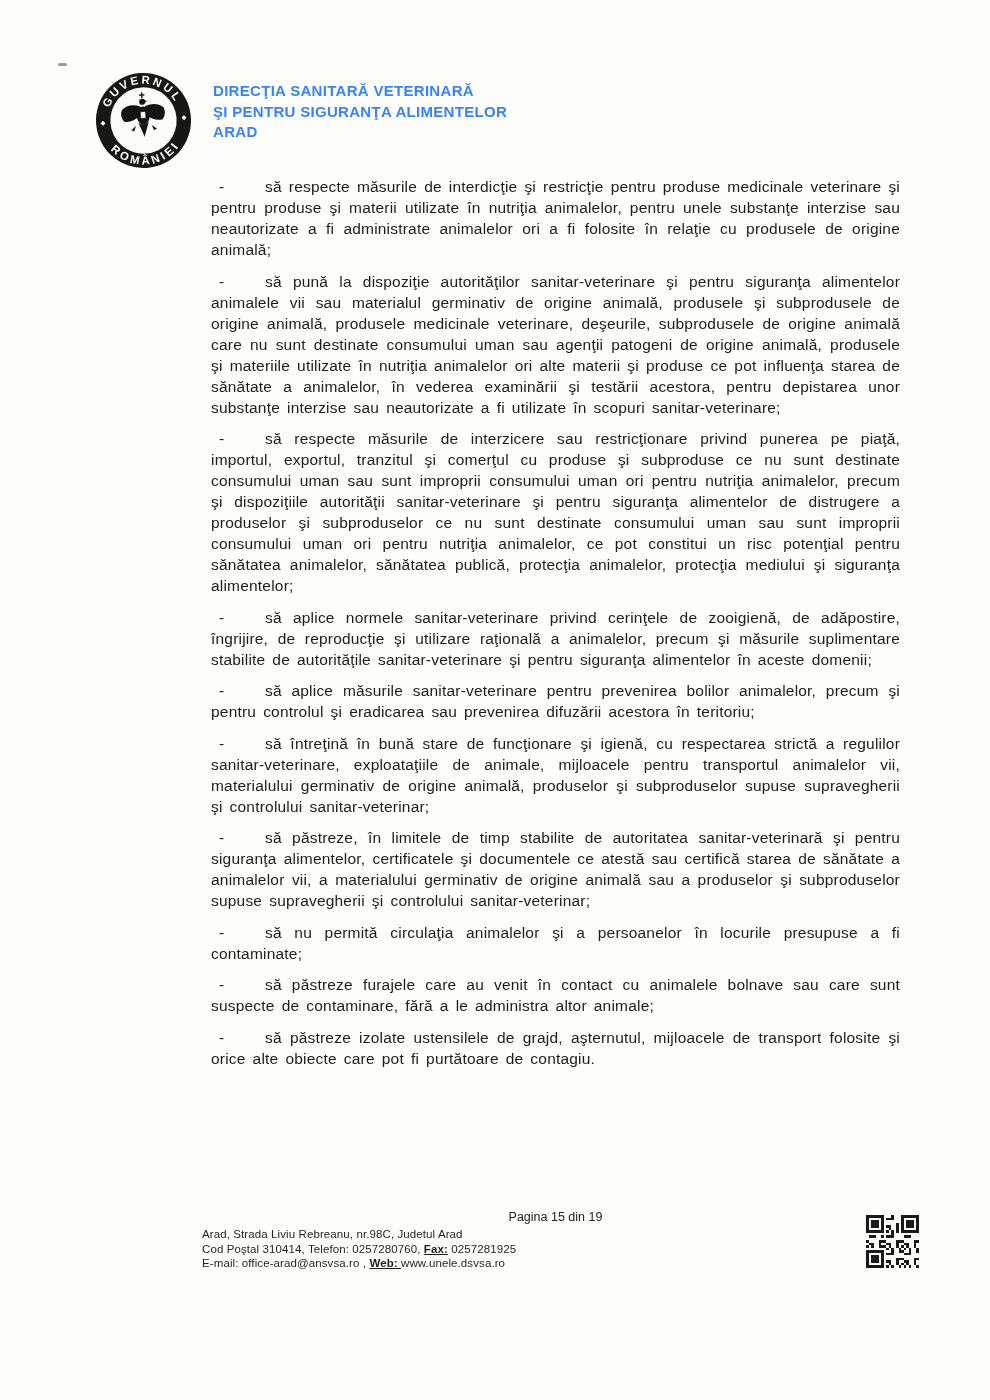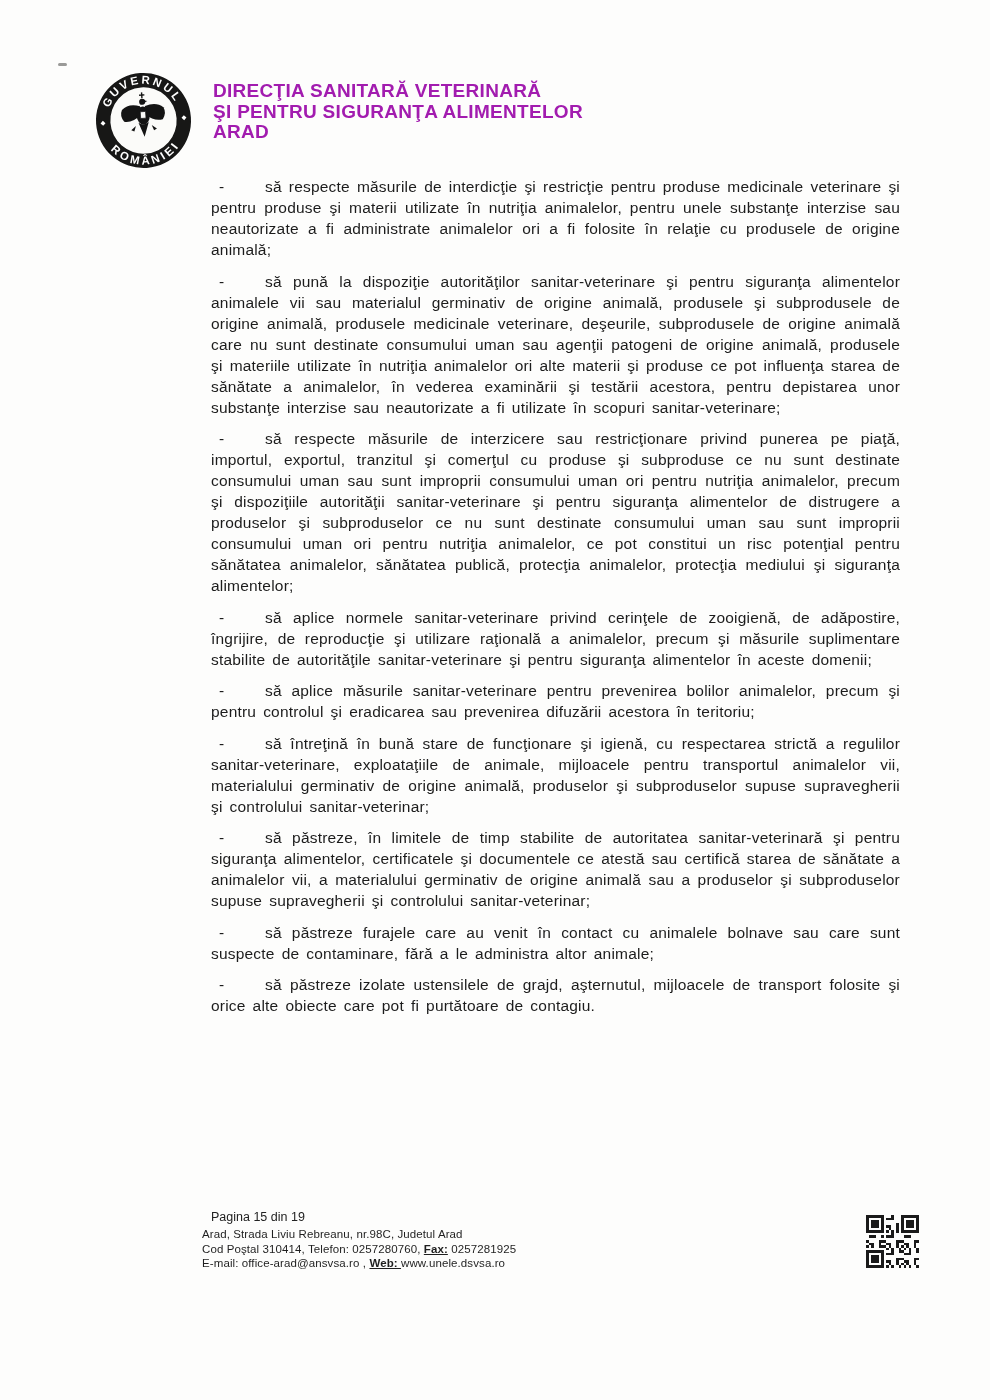--- a/index.html
+++ b/index.html
@@ -10,31 +10,31 @@
     color:#1d1d1d;
     overflow:hidden;
   }
   .artifact{
     position:absolute;left:58px;top:63px;width:9px;height:3px;
     background:#9a9a98;border-radius:2px;
   }
   .seal{position:absolute;left:94px;top:71px;width:99px;height:99px;transform:rotate(-4deg);}
   .org{
     position:absolute;left:213px;top:81px;
-    font-weight:700;font-size:19px;line-height:20.5px;letter-spacing:.3px;color:#a21caf;
+    font-weight:700;font-size:15px;line-height:20.5px;letter-spacing:.3px;color:#3b82f6;
   }
   .content{
     position:absolute;left:211px;top:176px;width:689px;
     font-size:15.5px;line-height:21px;text-align:justify;
     word-spacing:2.5px;letter-spacing:.2px;color:#1c1c1c;
   }
   .para{margin:0 0 10.5px 0;}
   .dash{display:inline-block;width:54px;padding-left:8px;box-sizing:border-box;}
   .page-num{
-    position:absolute;left:211px;top:1210px;width:689px;text-align:left;
+    position:absolute;left:211px;top:1210px;width:689px;text-align:center;
     font-size:12.5px;color:#222;
   }
   .address{
     position:absolute;left:202px;top:1227px;
     font-size:11.5px;line-height:14.5px;color:#1f1f1f;letter-spacing:.1px;
   }
   .address .lbl-bold{font-weight:700;text-decoration:underline;}
   .address .link{color:#1f1f1f;cursor:pointer;}
   .qr{position:absolute;left:866px;top:1215px;width:53px;height:53px;}
 </style>
@@ -81,20 +81,21 @@
 </div>
 
 <div class="content">
   <p class="para"><span class="dash">-</span><span>să respecte măsurile de interdicţie şi restricţie pentru produse medicinale veterinare şi pentru produse şi materii utilizate în nutriţia animalelor, pentru unele substanţe interzise sau neautorizate a fi administrate animalelor ori a fi folosite în relaţie cu produsele de origine animală;</span></p>
   <p class="para"><span class="dash">-</span><span>să pună la dispoziţie autorităţilor sanitar-veterinare şi pentru siguranţa alimentelor animalele vii sau materialul germinativ de origine animală, produsele şi subprodusele de origine animală, produsele medicinale veterinare, deşeurile, subprodusele de origine animală care nu sunt destinate consumului uman sau agenţii patogeni de origine animală, produsele şi materiile utilizate în nutriţia animalelor ori alte materii şi produse ce pot influenţa starea de sănătate a animalelor, în vederea examinării şi testării acestora, pentru depistarea unor substanţe interzise sau neautorizate a fi utilizate în scopuri sanitar-veterinare;</span></p>
   <p class="para"><span class="dash">-</span><span>să respecte măsurile de interzicere sau restricţionare privind punerea pe piaţă, importul, exportul, tranzitul şi comerţul cu produse şi subproduse ce nu sunt destinate consumului uman sau sunt improprii consumului uman ori pentru nutriţia animalelor, precum şi dispoziţiile autorităţii sanitar-veterinare şi pentru siguranţa alimentelor de distrugere a produselor şi subproduselor ce nu sunt destinate consumului uman sau sunt improprii consumului uman ori pentru nutriţia animalelor, ce pot constitui un risc potenţial pentru sănătatea animalelor, sănătatea publică, protecţia animalelor, protecţia mediului şi siguranţa alimentelor;</span></p>
   <p class="para"><span class="dash">-</span><span>să aplice normele sanitar-veterinare privind cerinţele de zooigienă, de adăpostire, îngrijire, de reproducţie şi utilizare raţională a animalelor, precum şi măsurile suplimentare stabilite de autorităţile sanitar-veterinare şi pentru siguranţa alimentelor în aceste domenii;</span></p>
   <p class="para"><span class="dash">-</span><span>să aplice măsurile sanitar-veterinare pentru prevenirea bolilor animalelor, precum şi pentru controlul şi eradicarea sau prevenirea difuzării acestora în teritoriu;</span></p>
   <p class="para"><span class="dash">-</span><span>să întreţină în bună stare de funcţionare şi igienă, cu respectarea strictă a regulilor sanitar-veterinare, exploataţiile de animale, mijloacele pentru transportul animalelor vii, materialului germinativ de origine animală, produselor şi subproduselor supuse supravegherii şi controlului sanitar-veterinar;</span></p>
   <p class="para"><span class="dash">-</span><span>să păstreze, în limitele de timp stabilite de autoritatea sanitar-veterinară şi pentru siguranţa alimentelor, certificatele şi documentele ce atestă sau certifică starea de sănătate a animalelor vii, a materialului germinativ de origine animală sau a produselor şi subproduselor supuse supravegherii şi controlului sanitar-veterinar;</span></p>
+  <p class="para"><span class="dash">-</span><span>să nu permită circulaţia animalelor şi a persoanelor în locurile presupuse a fi contaminate;</span></p>
   <p class="para"><span class="dash">-</span><span>să păstreze furajele care au venit în contact cu animalele bolnave sau care sunt suspecte de contaminare, fără a le administra altor animale;</span></p>
   <p class="para"><span class="dash">-</span><span>să păstreze izolate ustensilele de grajd, aşternutul, mijloacele de transport folosite şi orice alte obiecte care pot fi purtătoare de contagiu.</span></p>
 </div>
 
 <div class="page-num">Pagina 15 din 19</div>
 
 <div class="address">
   <div>Arad, Strada Liviu Rebreanu, nr.98C, Judetul Arad</div>
   <div><span>Cod Poştal 310414, Telefon: 0257280760, </span><span class="lbl-bold">Fax:</span><span> 0257281925</span></div>
   <div><span>E-mail: </span><span class="link">office-arad@ansvsa.ro</span><span> , </span><span class="lbl-bold">Web: </span><span class="link">www.unele.dsvsa.ro</span></div>

